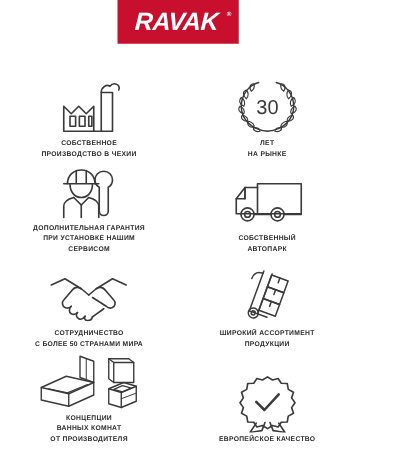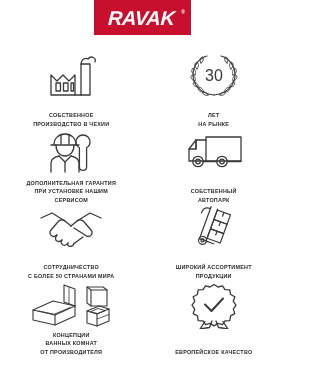--- a/index.html
+++ b/index.html
@@ -70,21 +70,21 @@
     width: 285px;
     display: grid;
     grid-template-columns: 1fr 1fr;
     grid-auto-rows: 76px;
     row-gap: 0px;
   }
   .cell {
     display: flex;
     flex-direction: column;
     align-items: center;
-    justify-content: space-between;
+    justify-content: flex-end;
     padding-top: 2px;
     box-sizing: border-box;
   }
   .icon {
     height: 44px;
     display: flex;
     align-items: center;
     justify-content: center;
     margin-bottom: 3px;
   }

